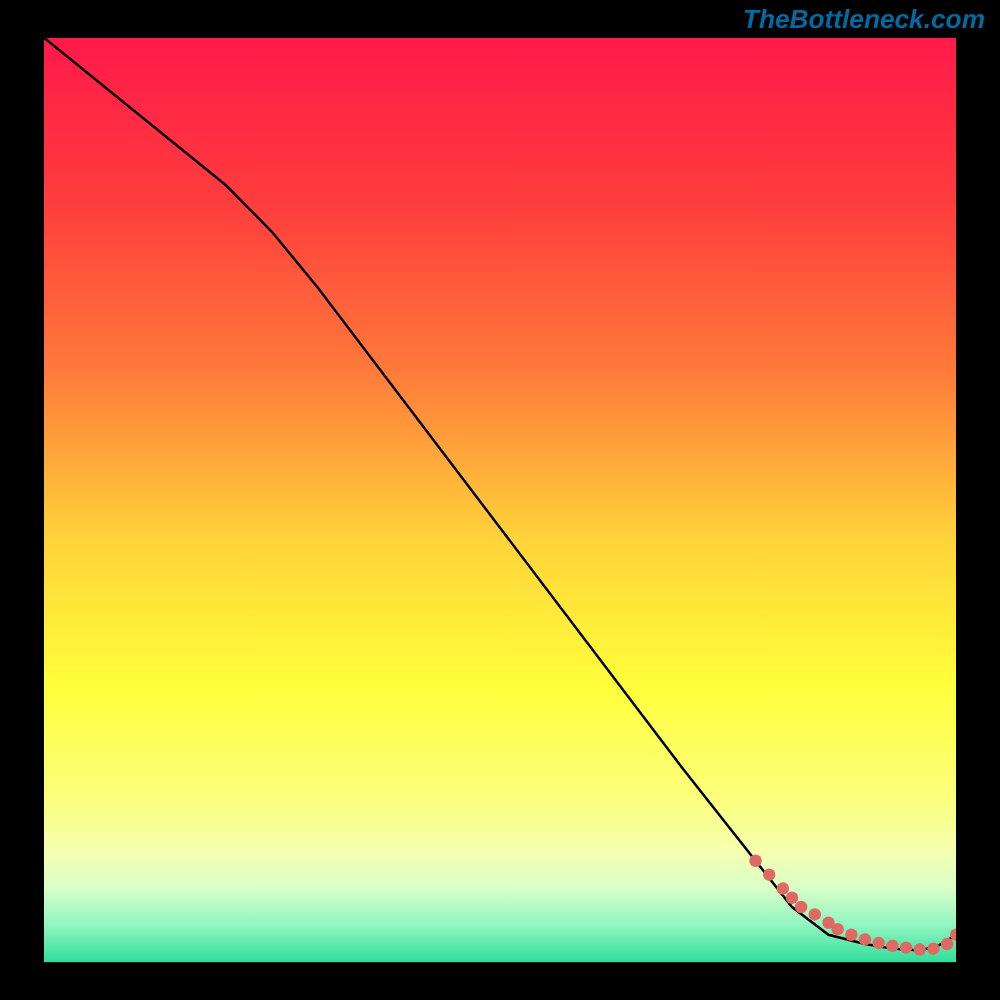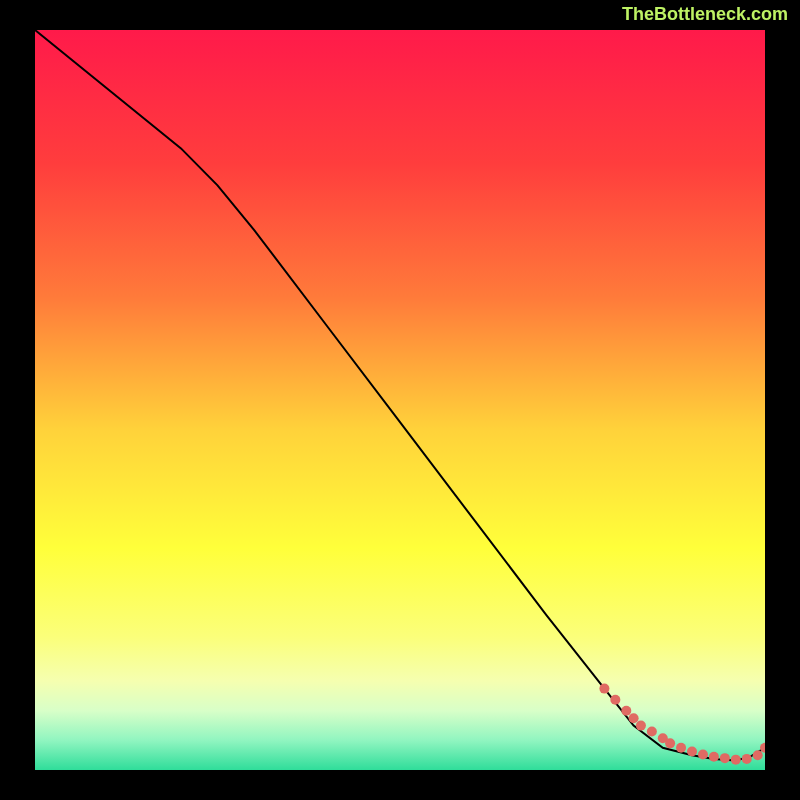--- a/index.html
+++ b/index.html
@@ -8,24 +8,25 @@
     height: 800px;
     background: #000;
     position: relative;
     font-family: Arial, Helvetica, sans-serif;
     overflow: hidden;
   }
   .watermark {
     position: absolute;
     top: 4px;
     right: 12px;
-    color: #bef264;
-    font-size: 18px;
+    color: #0369a1;
+    font-size: 21px;
     font-weight: bold;
     z-index: 10;
+    font-style: italic;
   }
   .plot-area {
     position: absolute;
     left: 35px;
     top: 30px;
     width: 730px;
     height: 740px;
     overflow: hidden;
   }
   .plot-svg {

